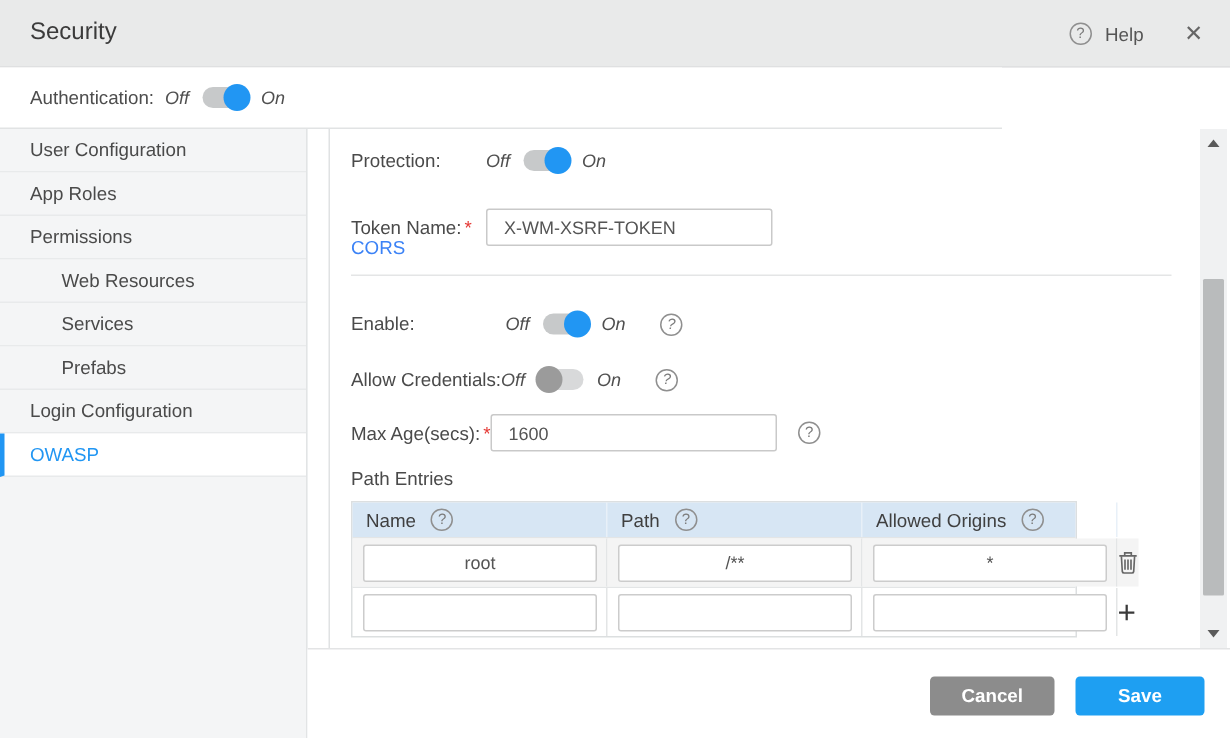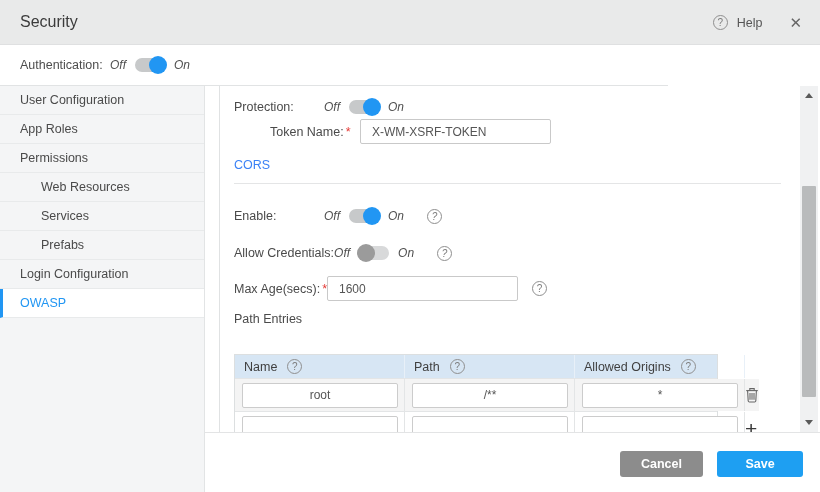--- a/index.html
+++ b/index.html
@@ -35,31 +35,31 @@
   .nav-item.indent { padding-left:41px; }
   .nav-item.selected { background:#fff; color:#2196f3; border-left:3px solid #2196f3; padding-left:17px; }
 
   
   .content { position:absolute; left:219px; top:86px; width:581px; height:346px; background:#fff; border-left:1px solid #e0e2e3; }
   .row { position:absolute; left:14px; display:flex; align-items:center; }
   .f-lbl { font-size:12.5px; color:#4a4a4a; min-width:90px; white-space:nowrap; }
   .req { color:#e53935; margin-left:2px; }
   .txt-input { height:25px; width:191px; border:1px solid #c9c9c9; border-radius:2px; font-family:"Liberation Sans",sans-serif; font-size:12px; color:#555; padding:0 11px; outline:none; }
   .row-protection { top:7px; height:28px; }
-  .row-token { top:32px; height:27px;margin-left:36px; }
+  .row-token { top:52px; height:27px; }
   .cors-heading { position:absolute; left:14px; top:72px; font-size:12.5px; color:#3b82f6; }
   .cors-hr { position:absolute; left:14px; top:97px; width:547px; border-top:1px solid #e4e5e6; }
-  .row-enable { top:116px; height:28px; }
+  .row-enable { top:116px; height:28px;gap:13px; }
   .row-allow { top:153px; height:28px; }
   .row-maxage { top:189px; height:27px; }
   .field-help { margin-left:14px; }
   .pe-label { position:absolute; left:14px; top:226px; font-size:12.5px; color:#4a4a4a; }
 
   
-  .pe-table { position:absolute; left:14px; top:248px; width:484px; border:1px solid #dcdfe0;margin-top:20px; }
+  .pe-table { position:absolute; left:14px; top:248px; width:484px; border:1px solid #dcdfe0; }
   .pe-hdr { display:grid; grid-template-columns:170px 170px 170px 1fr; background:#d7e6f4; height:23px; }
   .pe-hcell { display:flex; align-items:center; padding-left:9px; font-size:12.5px; color:#3f3f3f; border-right:1px solid #e8f0f8; gap:10px; }
   .pe-hcell:last-child { border-right:none; }
   .pe-row { display:grid; grid-template-columns:170px 170px 170px 1fr; height:33px; border-top:1px solid #e3e5e6; }
   .pe-cell { border-right:1px solid #e3e5e6; display:flex; align-items:center; }
   .pe-cell:last-child { border-right:none; justify-content:center; }
   .pe-row.filled .pe-cell { background:#f4f4f4; }
   .pe-input { width:calc(100% - 13px); margin:0 6px 0 7px; height:25px; border:1px solid #ccc; border-radius:2px; font-family:"Liberation Sans",sans-serif; font-size:12px; color:#555; padding:0 8px; outline:none; background:#fff;text-align:center; }
   .icon-btn { background:none; border:none; cursor:pointer; display:flex; align-items:center; justify-content:center; }
   .plus-glyph { font-size:21px; color:#3a3a3a; font-weight:400; line-height:1; }

